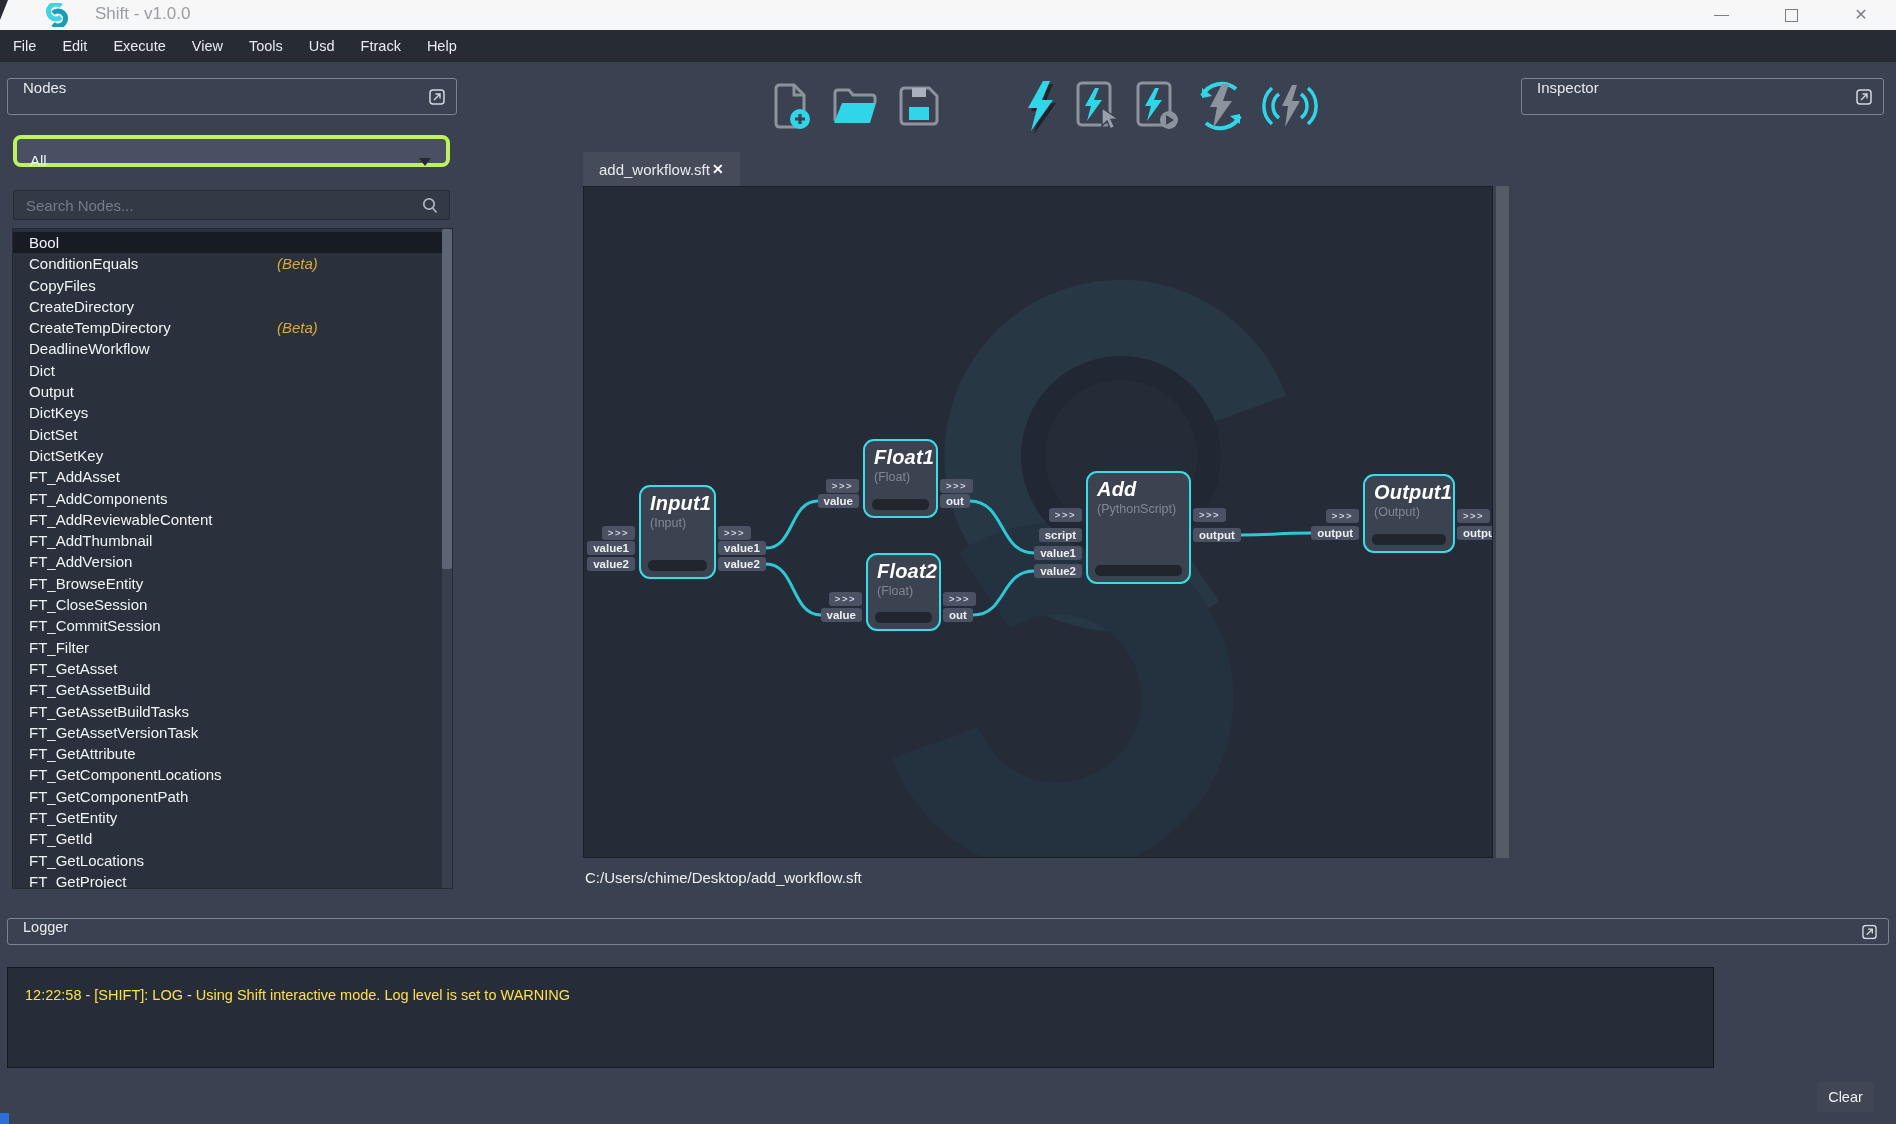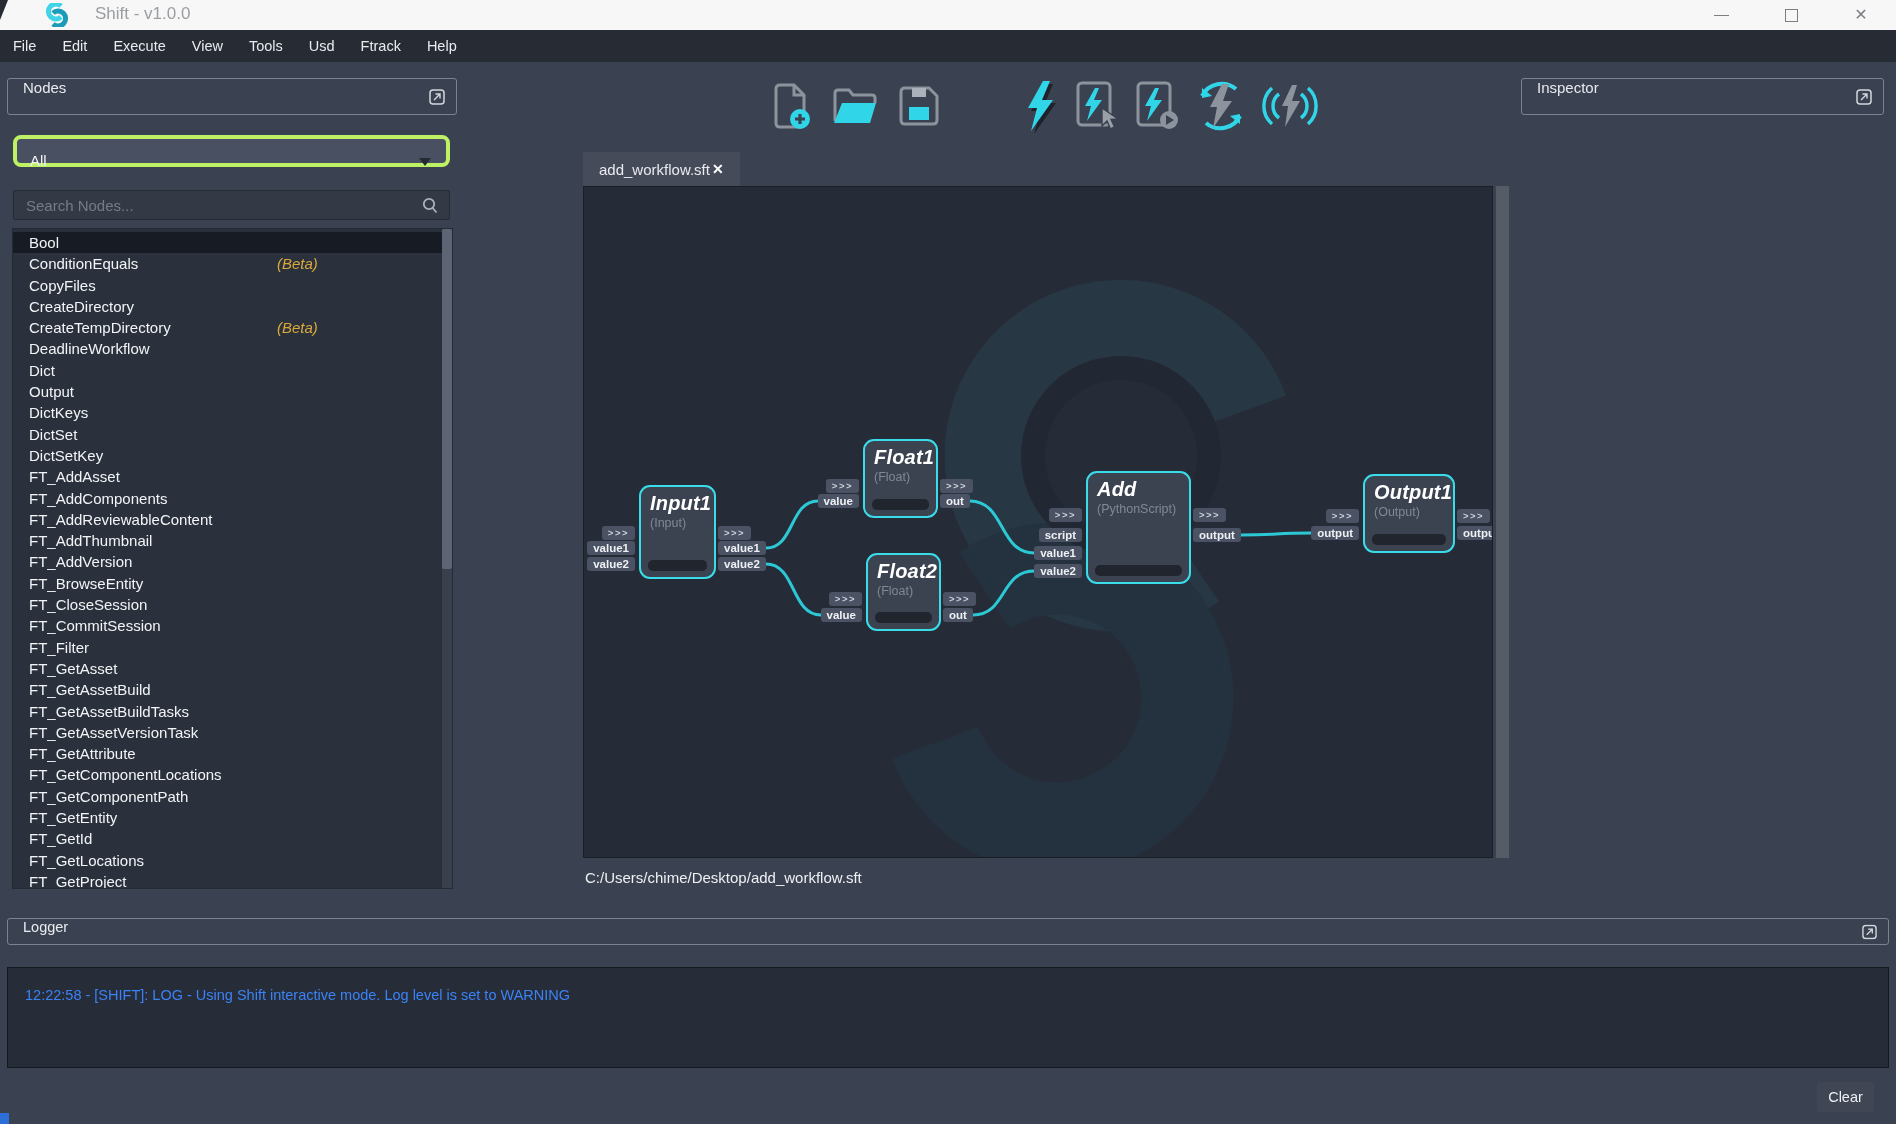--- a/index.html
+++ b/index.html
@@ -75,23 +75,23 @@
   .gpill { position:absolute; left:7px; right:7px; bottom:6px; height:11px; border-radius:5px; background:#20252e; }
   .gport { position:absolute; z-index:3; background:#4a5263; color:#eef0f4; font-size:11.5px;
            font-weight:bold; height:14px; line-height:14px; border-radius:3px; padding:0 6px; white-space:nowrap; }
   .gchev { font-size:9.5px; color:#ccd2dc; letter-spacing:1.5px; }
 
   
   .inspector-header { left:1521px; top:78px; width:363px; height:37px; }
 
   
   .logger-header { left:7px; top:918px; width:1882px; height:27px; font-size:14.5px; }
-  .log-box { position:absolute; left:7px; top:967px; width:1882px; height:101px;
+  .log-box { position:absolute; left:7px; top:967px; width:1707px; height:101px;
              background:#272d38; border:1px solid #14181f; padding:17px 0 0 17px;
-             font-size:14.5px; color:#3b82f6; line-height:21px; }
+             font-size:14.5px; color:#fde047; line-height:21px; }
   .clear-btn { position:absolute; left:1817px; top:1082px; width:57px; height:30px; background:#404654;
                border-radius:3px; color:#eef0f3; font-size:14.5px; display:flex;
                align-items:center; justify-content:center; }
   .corner-blue { position:absolute; left:0; top:1113px; width:9px; height:11px; background:#2d6fd9; }
 </style>
 </head>
 <body>
 
 <div class="app">
 

